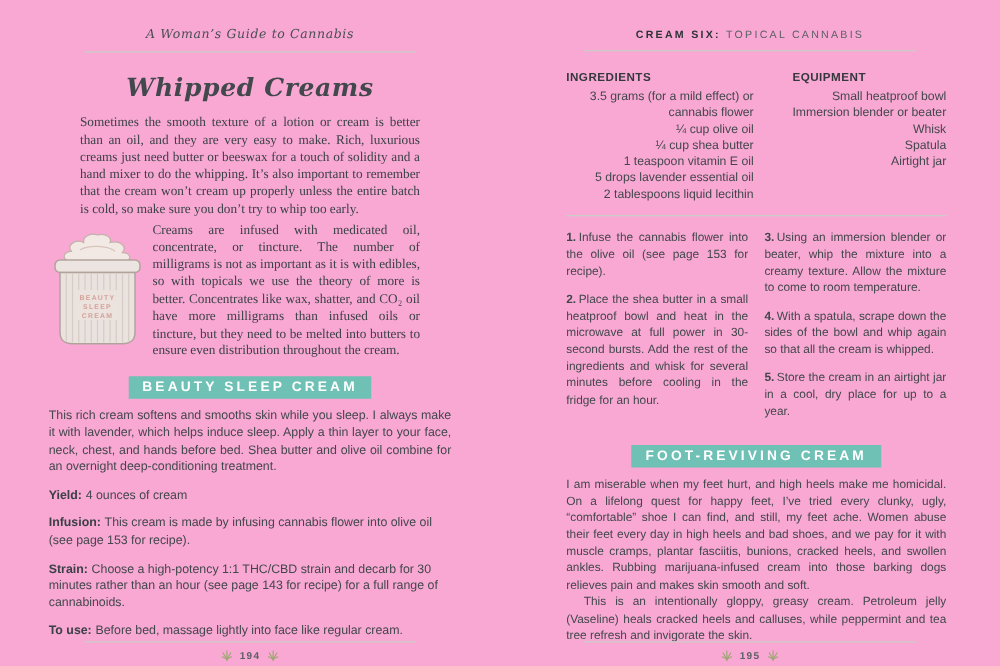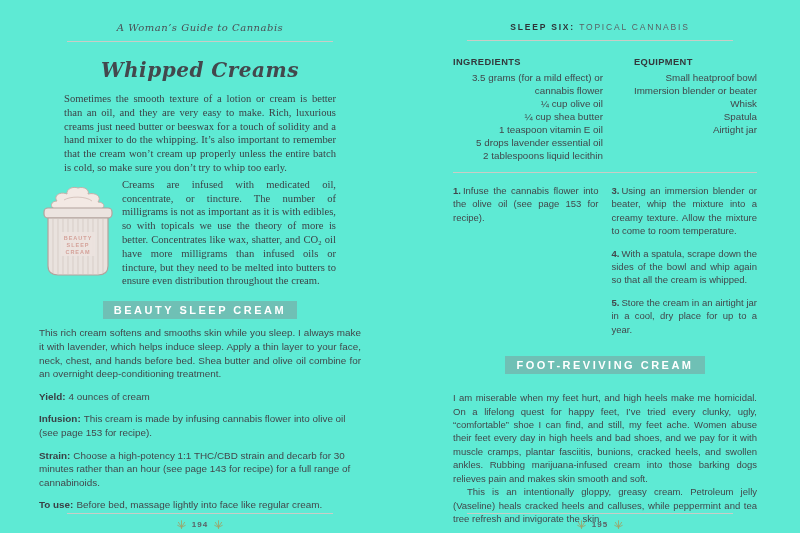--- a/index.html
+++ b/index.html
@@ -1,17 +1,17 @@
 <!DOCTYPE html>
 <html><head>
 <meta charset="utf-8">
 <style>
   html,body{margin:0;padding:0;background:#e8eae6;}
   .spread{
-    width:800px;height:533px;background:#5eead4;display:flex;
+    width:800px;height:533px;background:#f9a8d4;display:flex;
     font-family:"Liberation Sans",sans-serif;color:#42474b;overflow:hidden;
     position:relative;
   }
   .page{width:400px;height:533px;position:relative;box-sizing:border-box;}
 
   
   .rule{border:none;border-top:1px solid #c9cdc6;margin:0 auto;width:266px;}
   .runhead{height:14px;margin-top:22px;text-align:center;}
   .script{font-family:"DejaVu Serif","Liberation Serif",serif;font-style:italic;}
   .footer{position:absolute;bottom:4px;left:0;width:100%;text-align:center;}
@@ -51,21 +51,21 @@
   .list-title{font-weight:bold;font-size:9.3px;letter-spacing:.4px;color:#33383c;
     margin-bottom:2px;}
   .li{white-space:nowrap;text-align:right;}
   .li.ind{padding-left:13px;}
   .midrule{border:none;border-top:1px solid #c9cdc6;margin:10px 0 0 0;width:100%;}
   .steps{display:flex;gap:13px;margin-top:11px;font-size:9.5px;line-height:13.4px;}
   .stepcol{flex:1;}
   .step{text-align:justify;margin-bottom:9px;}
   .step b{margin-right:2px;}
   .right .boxwrap{margin-top:10px;}
-  .footp{font-size:9.5px;line-height:13.4px;text-align:justify;margin-top:17px;}
+  .footp{font-size:9.5px;line-height:13.4px;text-align:justify;margin-top:7px;}
   .footp.indent{text-indent:14px;margin-top:0;}
 </style>
 </head>
 <body>
 
 <div class="spread">
 
   <div class="page left">
     <div class="runhead script">A Woman’s Guide to Cannabis</div>
     <hr class="rule head">
@@ -144,21 +144,21 @@
               <line x1="5" y1="8" x2="0.8" y2="6"></line>
             <line x1="5" y1="8" x2="9.2" y2="6"></line>
               <line x1="5" y1="8" x2="5" y2="9.8"></line>
           </g>
         </svg>
       </div>
     </div>
   </div>
 
   <div class="page right">
-    <div class="runhead"><b>SLEEP SIX:</b>&nbsp;<span>TOPICAL CANNABIS</span></div>
+    <div class="runhead"><b>CREAM SIX:</b>&nbsp;<span>TOPICAL CANNABIS</span></div>
     <hr class="rule head">
 
     <div class="rcontent">
       <div class="cols">
         <div class="col-ing">
           <div class="list-title">INGREDIENTS</div>
           <div class="li">3.5 grams (for a mild effect) or</div>
           <div class="li ind">cannabis flower</div>
           <div class="li">¼ cup olive oil</div>
           <div class="li">¼ cup shea butter</div>
@@ -174,20 +174,21 @@
           <div class="li">Spatula</div>
           <div class="li">Airtight jar</div>
         </div>
       </div>
 
       <hr class="midrule">
 
       <div class="steps">
         <div class="stepcol">
           <p class="step"><b>1.</b><span>Infuse the cannabis flower into the olive oil (see page 153 for recipe).</span></p>
+          <p class="step"><b>2.</b><span>Place the shea butter in a small heatproof bowl and heat in the microwave at full power in 30-second bursts. Add the rest of the ingredients and whisk for several minutes before cooling in the fridge for an hour.</span></p>
         </div>
         <div class="stepcol">
           <p class="step"><b>3.</b><span>Using an immersion blender or beater, whip the mixture into a creamy texture. Allow the mixture to come to room temperature.</span></p>
           <p class="step"><b>4.</b><span>With a spatula, scrape down the sides of the bowl and whip again so that all the cream is whipped.</span></p>
           <p class="step"><b>5.</b><span>Store the cream in an airtight jar in a cool, dry place for up to a year.</span></p>
         </div>
       </div>
 
       <div class="boxwrap">
         <span class="teal-box">FOOT-REVIVING CREAM</span>

